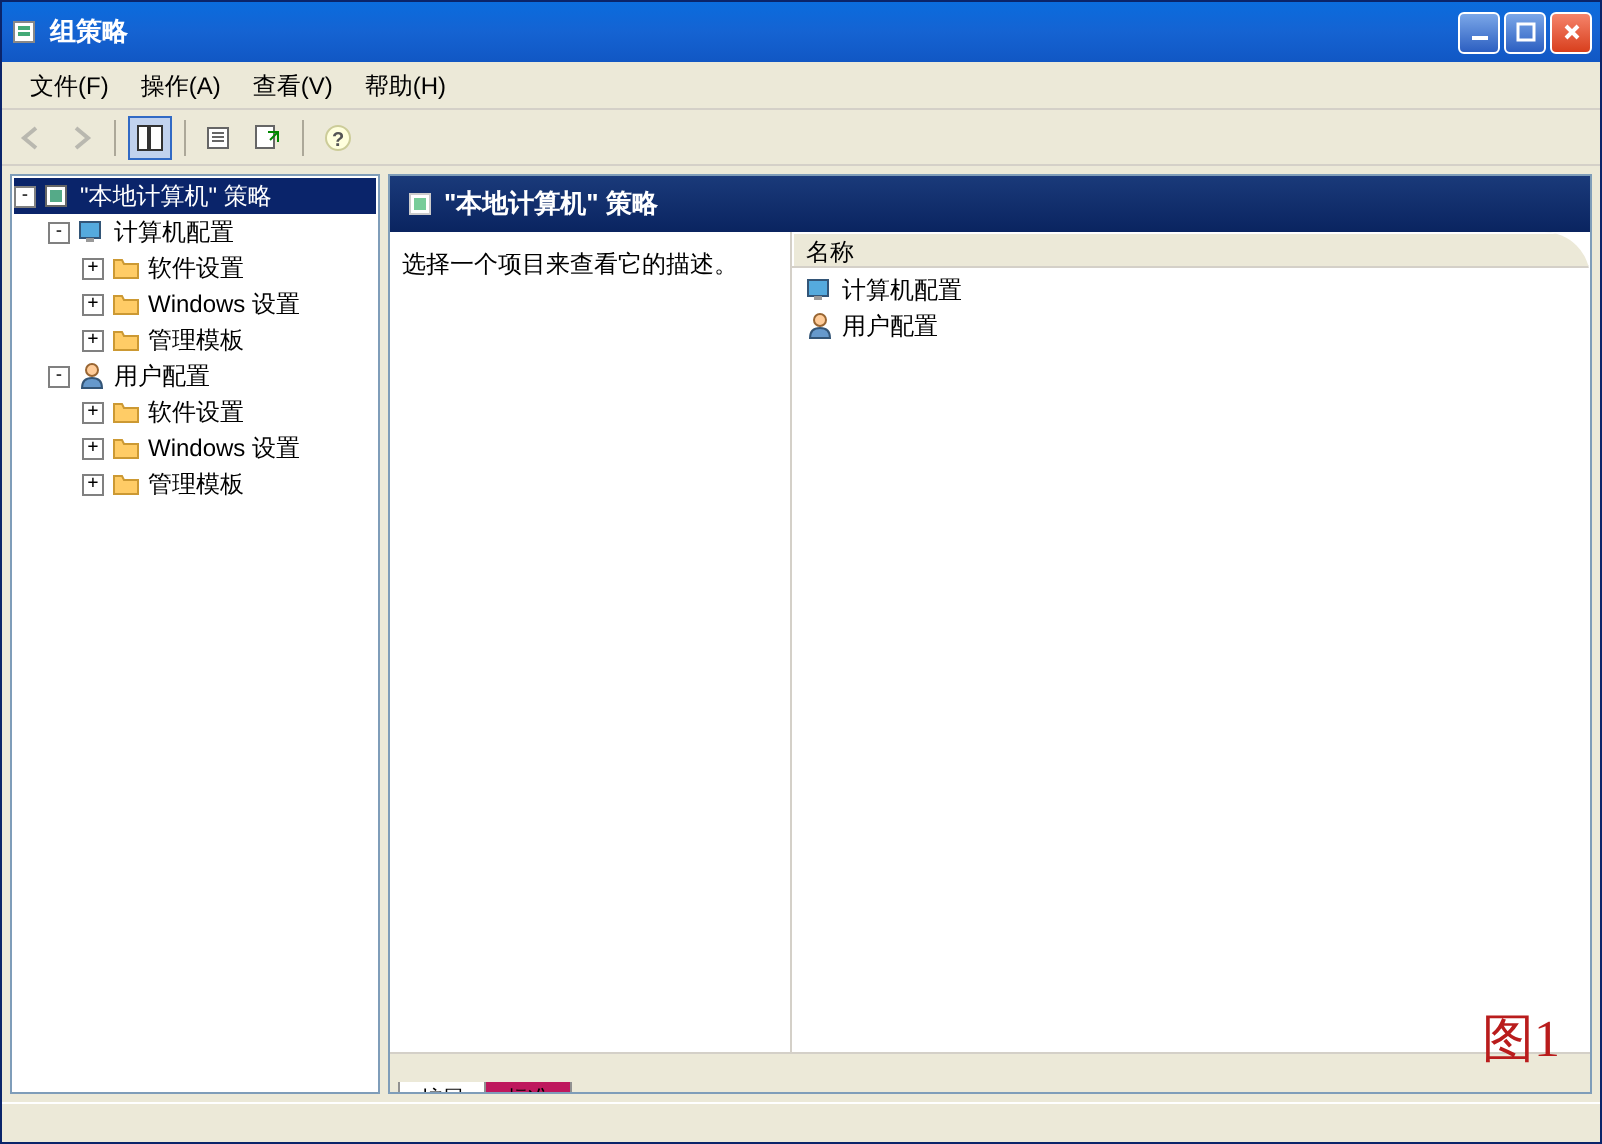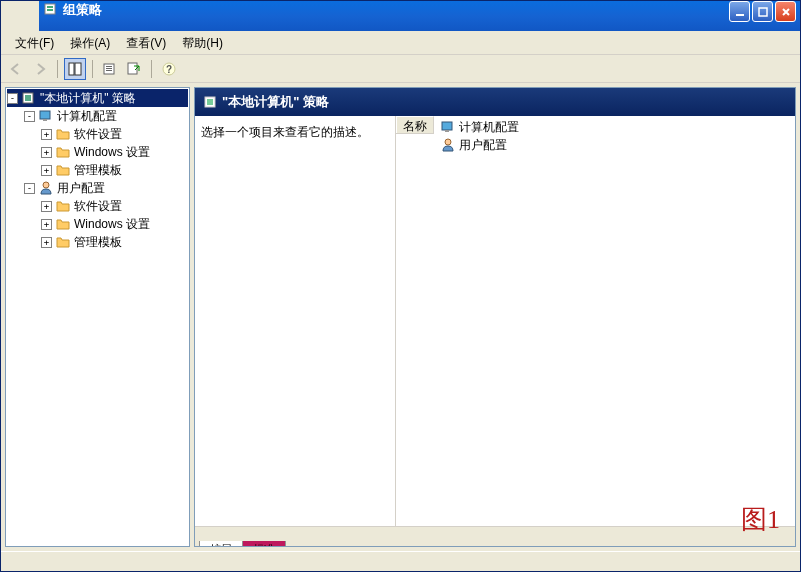--- a/index.html
+++ b/index.html
@@ -1,18 +1,18 @@
 <!DOCTYPE html>
 <html><head>
 <meta charset="utf-8">
 <style>
 * { margin: 0; padding: 0; box-sizing: border-box; }
 body { font-family: "Microsoft YaHei", Tahoma, SimSun, sans-serif; font-size: 12px; background: #ece9d8; }
 .window { width: 801px; height: 572px; border: 1px solid #0a246a; background: #ece9d8; display: flex; flex-direction: column; position: relative; }
-.titlebar { height: 30px; background: linear-gradient(to bottom, #0a6cde 0%, #1563d2 50%, #1157c4 100%); display: flex; align-items: flex-start; padding: 0 4px; color: #fff; margin-left: 38px; }
+.titlebar { height: 30px; background: linear-gradient(to bottom, #0a6cde 0%, #1563d2 50%, #1157c4 100%); display: flex; align-items: center; padding: 0 4px; color: #fff; }
 .title-icon { width: 16px; height: 16px; margin-right: 4px; display: inline-flex; align-items: center; justify-content: center; }
 .title-text { flex: 1; font-weight: bold; font-size: 13px; }
 .window-controls { display: flex; gap: 2px; }
 .win-btn { width: 21px; height: 21px; border: 1px solid #fff; border-radius: 3px; display: flex; align-items: center; justify-content: center; font-size: 11px; font-weight: bold; cursor: pointer; }
 .win-btn.min, .win-btn.max { background: linear-gradient(to bottom, #7ba7e8, #2c5fc1); color: #fff; }
 .win-btn.close { background: linear-gradient(to bottom, #f5846b, #d83f1d); color: #fff; }
 .menubar { height: 24px; background: #ece9d8; display: flex; align-items: flex-start; padding: 2px 6px; border-bottom: 1px solid #d4d0c8; }
 .menu-item { padding: 2px 8px; cursor: pointer; }
 .toolbar { height: 28px; background: #ece9d8; display: flex; align-items: center; padding: 2px 4px; gap: 2px; border-bottom: 1px solid #d4d0c8; }
 .tool-btn { width: 22px; height: 22px; display: flex; align-items: center; justify-content: center; border: 1px solid transparent; cursor: pointer; }
@@ -23,21 +23,21 @@
 .tree { padding: 1px; }
 .tree-node { white-space: nowrap; }
 .tree-row { display: flex; align-items: center; height: 18px; padding-right: 4px; }
 .tree-row.selected { background: #0a246a; color: #fff; }
 .tree-expand { width: 11px; height: 11px; border: 1px solid #808080; background: #fff; color: #000; display: inline-flex; align-items: center; justify-content: center; font-size: 9px; line-height: 1; margin-right: 3px; cursor: pointer; font-family: monospace; }
 .tree-icon { width: 16px; height: 16px; margin-right: 3px; display: inline-flex; align-items: center; justify-content: center; }
 .tree-children { padding-left: 17px; }
 .main-header { background: linear-gradient(to bottom, #1a3a7a, #0a2460); color: #fff; padding: 5px 8px; display: flex; align-items: center; font-weight: bold; font-size: 13px; }
 .main-content { flex: 1; display: flex; overflow: hidden; border-radius: 23px; }
 .desc-pane { width: 200px; padding: 8px 6px; }
-.list-pane { flex: 1; display: flex; flex-direction: row; border-left: 1px solid #d4d0c8; }
+.list-pane { flex: 1; display: flex; flex-direction: column; border-left: 1px solid #d4d0c8; }
 .list-header { height: 18px; border-bottom: 1px solid #d4d0c8; display: flex; }
 .col-head { padding: 1px 6px; border-right: 1px solid #d4d0c8; background: #ece9d8; flex: 1; font-size: 12px; border-top: 1px solid #fff; border-left: 1px solid #fff; }
 .list-body { flex: 1; padding: 2px; }
 .list-item { display: flex; align-items: center; height: 18px; padding: 0 4px; cursor: pointer; }
 .tabs { height: 20px; display: flex; align-items: flex-start; padding-left: 4px; border-top: 1px solid #d4d0c8; background: #ece9d8; }
 .tab { padding: 1px 10px; border: 1px solid #919191; border-top: none; background: #fff; font-size: 11px; cursor: pointer; margin-right: -1px; border-radius: 0 0 3px 3px; margin-top: 14px; }
 .tab.inactive { background: #be185d; }
 .statusbar { height: 20px; background: #ece9d8; border-top: 1px solid #fff; }
 .watermark { position: absolute; right: 20px; bottom: 34px; color: #b91c1c; font-size: 26px; font-family: SimSun, serif; }
 svg { display: block; }

